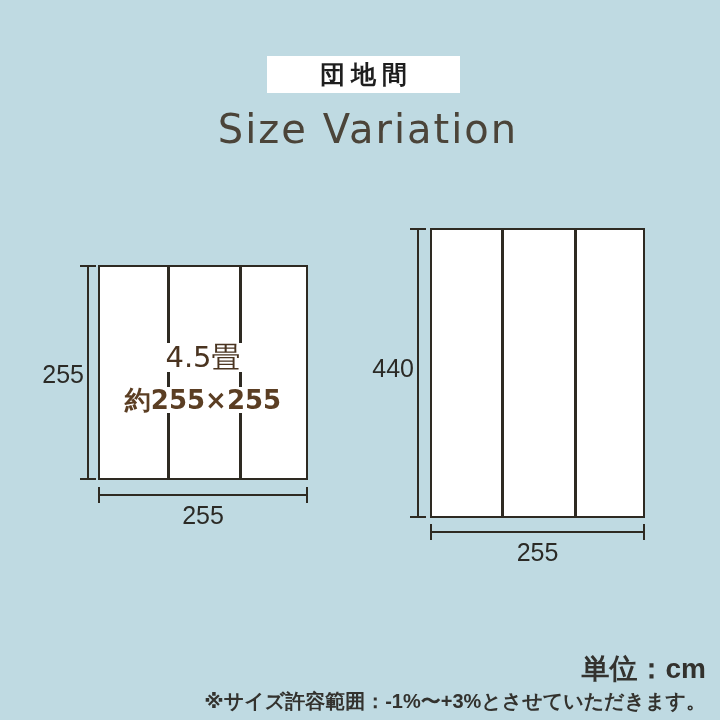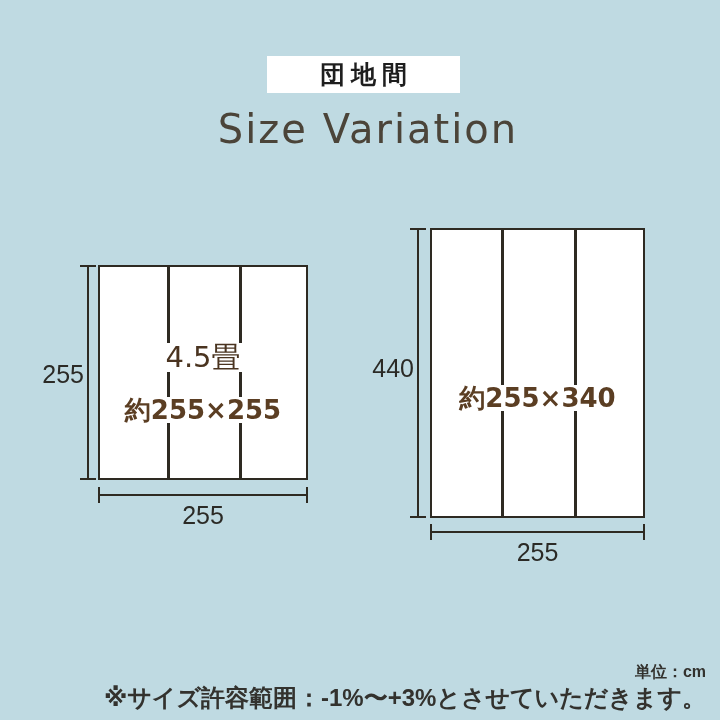--- a/index.html
+++ b/index.html
@@ -68,57 +68,56 @@
     content:"";position:absolute;top:50%;transform:translateY(-50%);
     left:0;right:0;height:2px;background:var(--line);
   }
   .dim-num{
     position:absolute;font-size:25px;line-height:24px;color:var(--num-color);
     white-space:nowrap;
   }
   .notes{
     position:absolute;right:14px;bottom:7px;text-align:right;color:var(--note-color);
   }
-  .notes .unit{font-size:16px;font-weight:bold;line-height:1.2;margin-bottom:3px;}
-  .notes .tolerance{font-size:24px;font-weight:bold;line-height:1.2;white-space:nowrap;}
+  .notes .unit{font-size:28px;font-weight:bold;line-height:1.2;margin-bottom:3px;}
+  .notes .tolerance{font-size:20px;font-weight:bold;line-height:1.2;white-space:nowrap;}
 </style>
 </head>
 <body>
 
 <div class="stage">
 
   <div class="badge">
     <span>団地間</span>
   </div>
 
   <h1 class="title">Size Variation</h1>
 
   <section>
     <div class="vdim" style="left:80px;top:265px;height:215px"></div>
     <div class="dim-num" style="left:34px;width:50px;top:362px;text-align:right">255</div>
 
     <div class="mat" style="left:98px;top:265px;width:210px;height:215px">
       <i class="divider" style="left:67px"></i>
       <i class="divider" style="left:139px"></i>
       <div class="size-label" style="top:76px">4.5畳</div>
-      <div class="dims-label" style="top:130px">約255×255</div>
+      <div class="dims-label" style="top:120px">約255×255</div>
     </div>
 
     <div class="hdim" style="left:98px;top:487px;width:210px"></div>
     <div class="dim-num" style="left:98px;width:210px;top:503px;text-align:center">255</div>
   </section>
 
   <section>
     <div class="vdim" style="left:410px;top:228px;height:290px"></div>
     <div class="dim-num" style="left:364px;width:50px;top:356px;text-align:right">440</div>
 
     <div class="mat" style="left:430px;top:228px;width:215px;height:290px">
       <i class="divider" style="left:69px"></i>
       <i class="divider" style="left:142px"></i>
-      <div class="dims-label" style="top:155px">約255×340</div>
     </div>
 
     <div class="hdim" style="left:430px;top:524px;width:215px"></div>
     <div class="dim-num" style="left:430px;width:215px;top:540px;text-align:center">255</div>
   </section>
 
   <div class="notes">
     <div class="unit">単位：cm</div>
     <div class="tolerance">※サイズ許容範囲：-1%〜+3%とさせていただきます。</div>
   </div>

